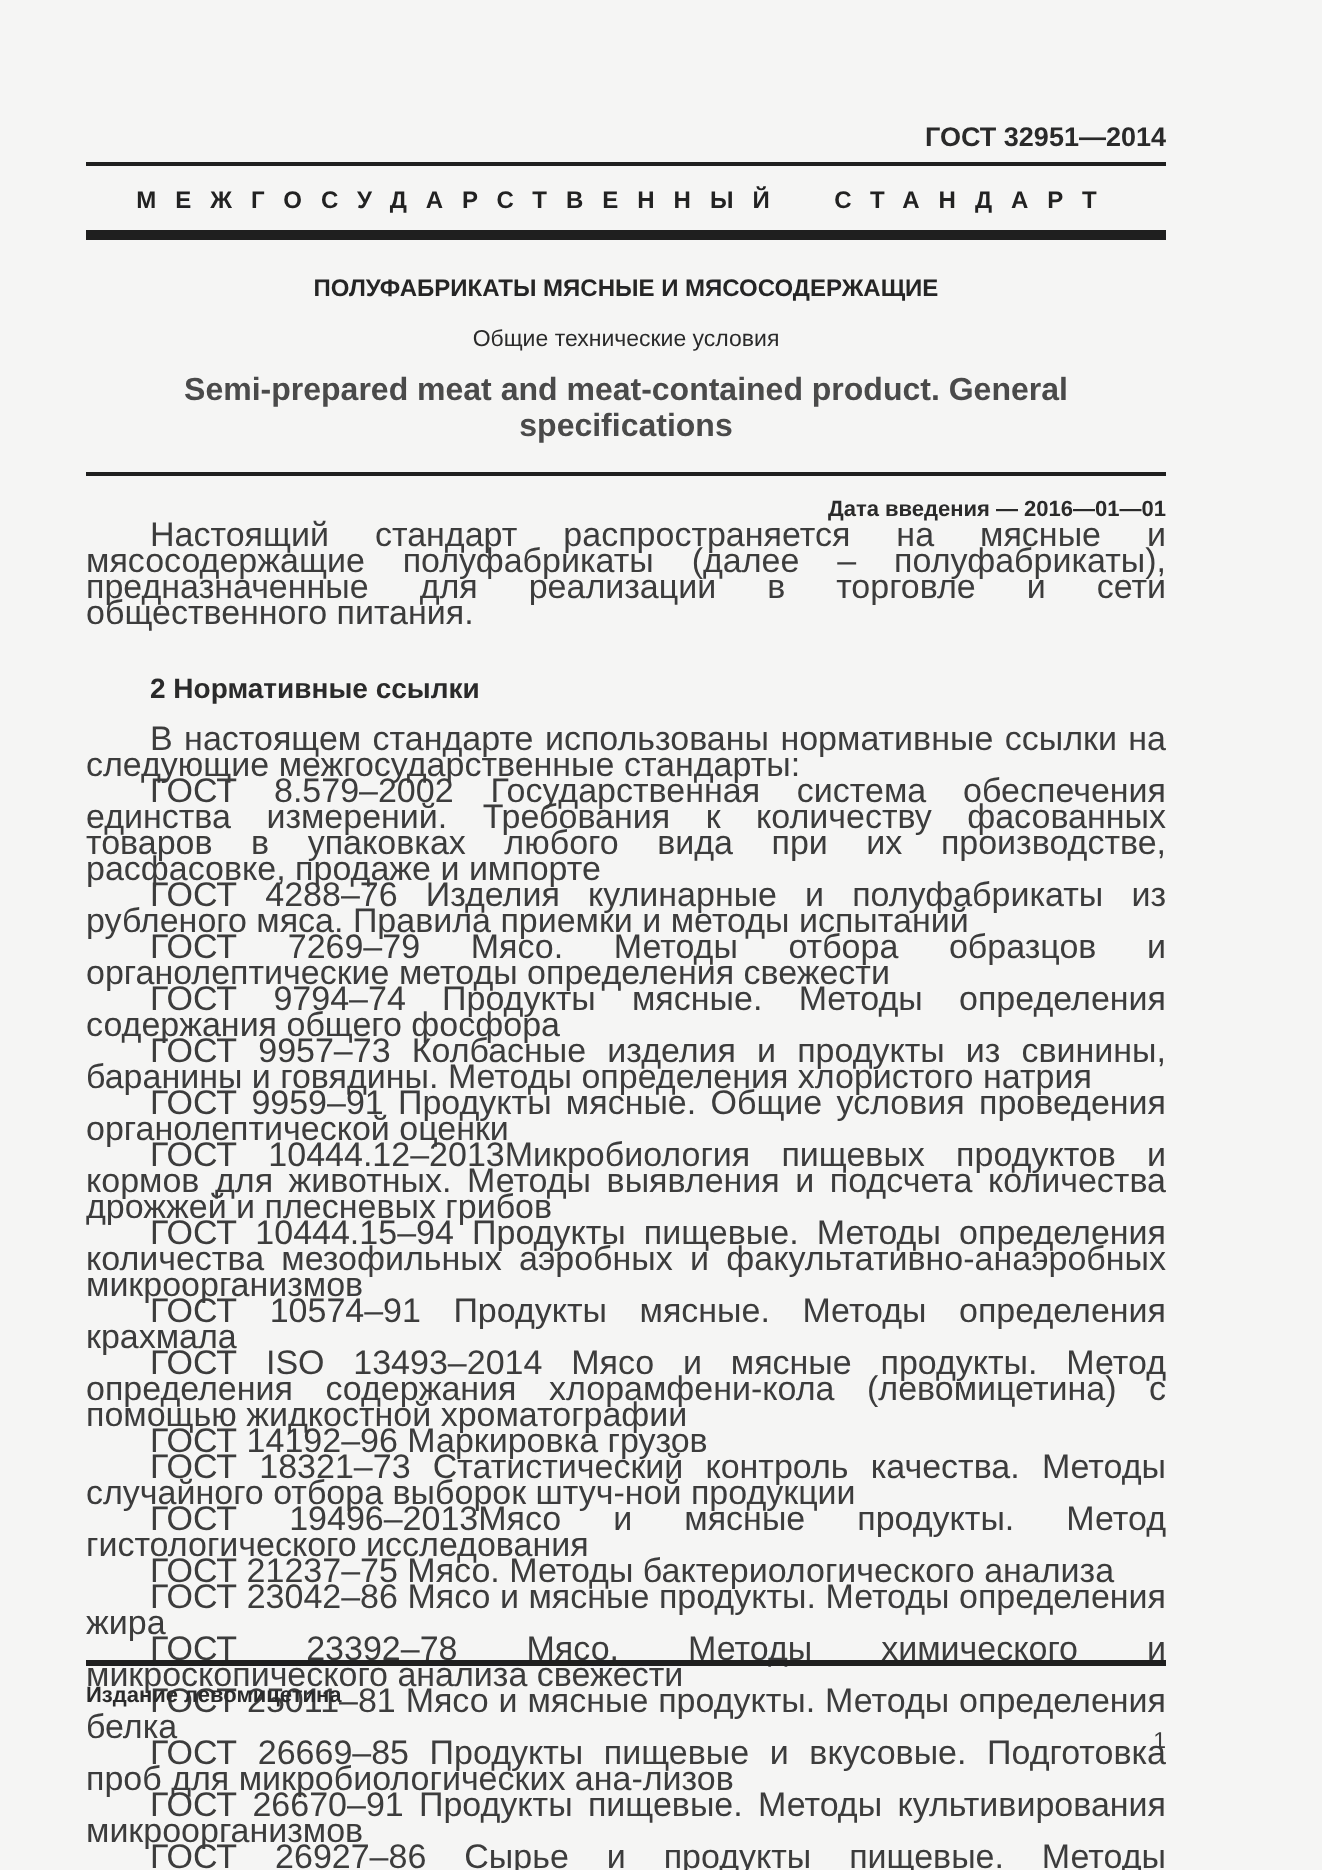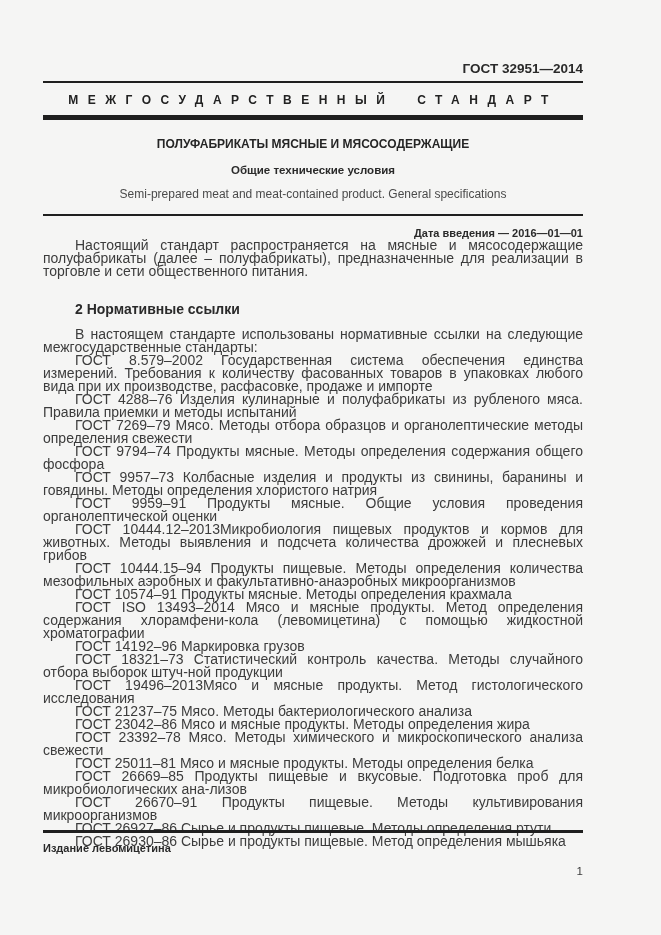--- a/index.html
+++ b/index.html
@@ -38,46 +38,47 @@
   }
   .doc-title {
     text-align: center;
     font-weight: bold;
     font-size: 12px;
     margin-top: 17px;
     color: #252525;
   }
   .doc-subtitle {
     text-align: center;
-    font-weight: bold;
+    font-weight: normal;
     font-size: 11.5px;
     margin-top: 13px;
     color: #2a2a2a;
   }
   .doc-subtitle-en {
     text-align: center;
-    font-size: 12px;
+    font-size: 16px;
     margin-top: 11px;
     color: #4a4a4a;
+    font-weight: bold;
   }
   .effective-date {
     text-align: right;
     font-weight: bold;
     font-size: 11px;
     margin-top: 11px;
     color: #2a2a2a;
   }
   .sec-heading {
     font-size: 14px;
     font-weight: bold;
     color: #2a2a2a;
     margin: 23px 0 11px 32px;
   }
   .body-p {
-    font-size: 14px;
+    font-size: 17px;
     line-height: 13px;
     text-align: justify;
     text-indent: 32px;
     margin: 0;
     color: #3c3c3c;
   }
   .footer { position: absolute; left: 43px; top: 830px; width: 540px; }
   .footer-note {
     font-weight: bold;
     font-size: 11px;

